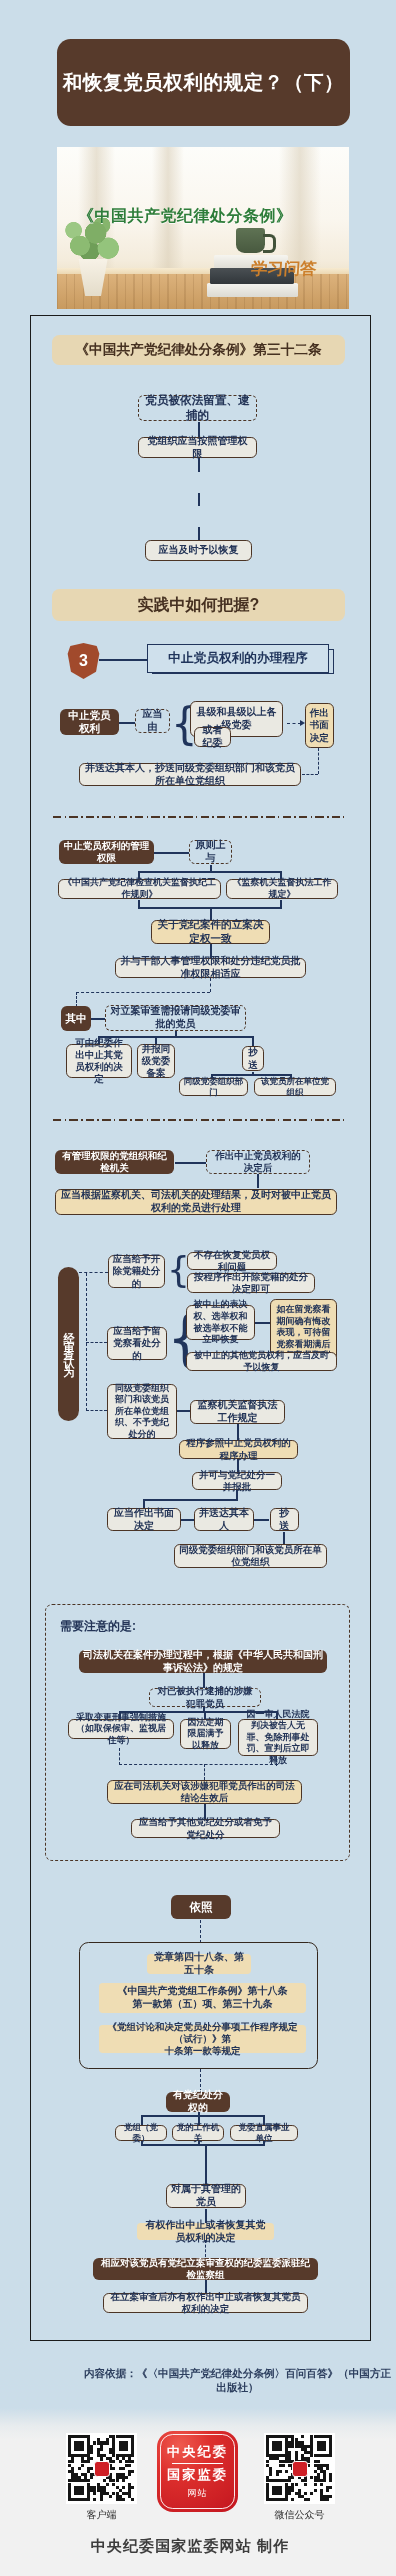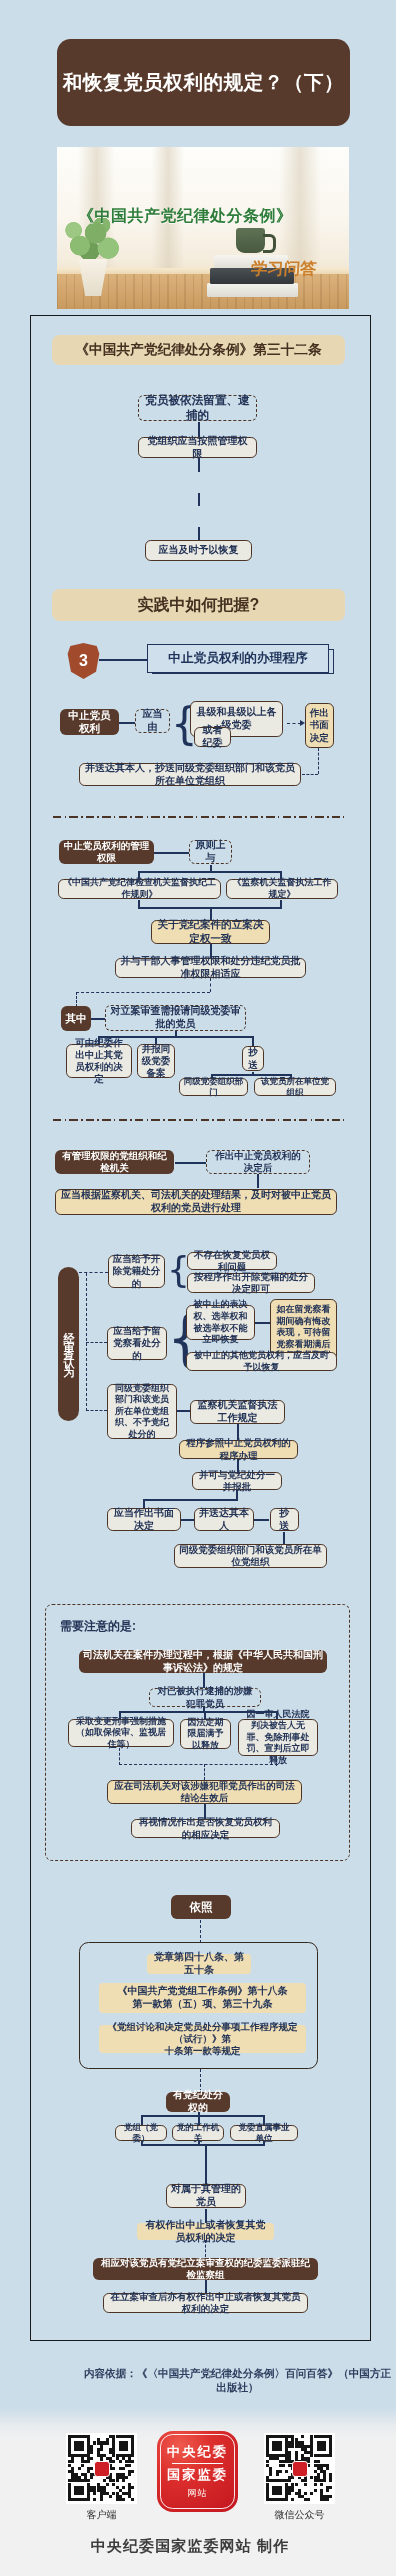--- a/index.html
+++ b/index.html
@@ -241,30 +241,30 @@
   <div id="note-rect"></div>
   <div id="note-label">需要注意的是:</div>
   <div class="bx brn" style="left:79px;top:1650px;width:248px;height:23px;font-size:10px;">司法机关在案件办理过程中，根据《中华人民共和国刑事诉讼法》的规定</div>
   <div class="ln" style="left:203px;top:1673px;width:1.6px;height:15px;"></div>
   <div class="bx dsh" style="left:149px;top:1688px;width:112px;height:19px;font-size:9.5px;">对已被执行逮捕的涉嫌犯罪党员</div>
   <div class="ln" style="left:203px;top:1707px;width:1.6px;height:4.2px;"></div>
   <div class="ln" style="left:119px;top:1711px;width:158px;height:1.6px;"></div>
   <div class="ln" style="left:119px;top:1711px;width:1.6px;height:8.5px;"></div>
   <div class="ln" style="left:204px;top:1711px;width:1.6px;height:8.5px;"></div>
   <div class="ln" style="left:276px;top:1711px;width:1.6px;height:8.5px;"></div>
-  <div class="bx" style="left:68px;top:1719px;width:106px;height:28px;font-size:9px;text-align:center;">采取变更刑事强制措施（如取保候审、监视居住等）</div>
+  <div class="bx" style="left:68px;top:1719px;width:106px;height:20px;font-size:9px;text-align:center;">采取变更刑事强制措施（如取保候审、监视居住等）</div>
   <div class="bx" style="left:180px;top:1719px;width:51px;height:30px;font-size:9px;">因法定期限届满予以释放</div>
   <div class="bx" style="left:238px;top:1719px;width:80px;height:37px;font-size:9px;">因一审人民法院判决被告人无罪、免除刑事处罚、宣判后立即释放</div>
   <div class="dlv" style="left:119px;top:1748px;height:17px;"></div>
   <div class="dlv" style="left:276px;top:1756px;height:9.5px;"></div>
   <div class="dlh" style="left:119px;top:1764px;width:159px;"></div>
   <div class="dlv" style="left:204px;top:1764px;height:16px;"></div>
   <div class="bx tan" style="left:107px;top:1780px;width:195px;height:24px;font-size:9.5px;">应在司法机关对该涉嫌犯罪党员作出的司法结论生效后</div>
   <div class="ln" style="left:204px;top:1804px;width:1.6px;height:15px;"></div>
-  <div class="bx" style="left:131px;top:1819px;width:149px;height:19px;font-size:9.5px;">再视情况作出是否恢复党员权利的相应决定</div>
+  <div class="bx" style="left:131px;top:1819px;width:149px;height:19px;font-size:9.5px;">应当给予其他党纪处分或者免予党纪处分</div>
 
   <div class="bx brn" style="left:171px;top:1895px;width:60px;height:24px;font-size:11.6px;">依照</div>
   <div class="dlv" style="left:200px;top:1920px;height:23px;"></div>
   <div id="basis-rect"></div>
   <div class="bx plain-tan" style="left:147px;top:1954px;width:104px;height:20px;font-size:10px;">党章第四十八条、第五十条</div>
   <div class="bx plain-tan pre" style="left:99px;top:1983px;width:207px;height:30px;font-size:10px;">《中国共产党党组工作条例》第十八条
 第一款第（五）项、第三十九条</div>
   <div class="bx plain-tan pre" style="left:99px;top:2025px;width:207px;height:27.5px;font-size:9.5px;">《党组讨论和决定党员处分事项工作程序规定（试行）》第
 十条第一款等规定</div>
   <div class="dlv" style="left:200px;top:2069px;height:23px;"></div>

